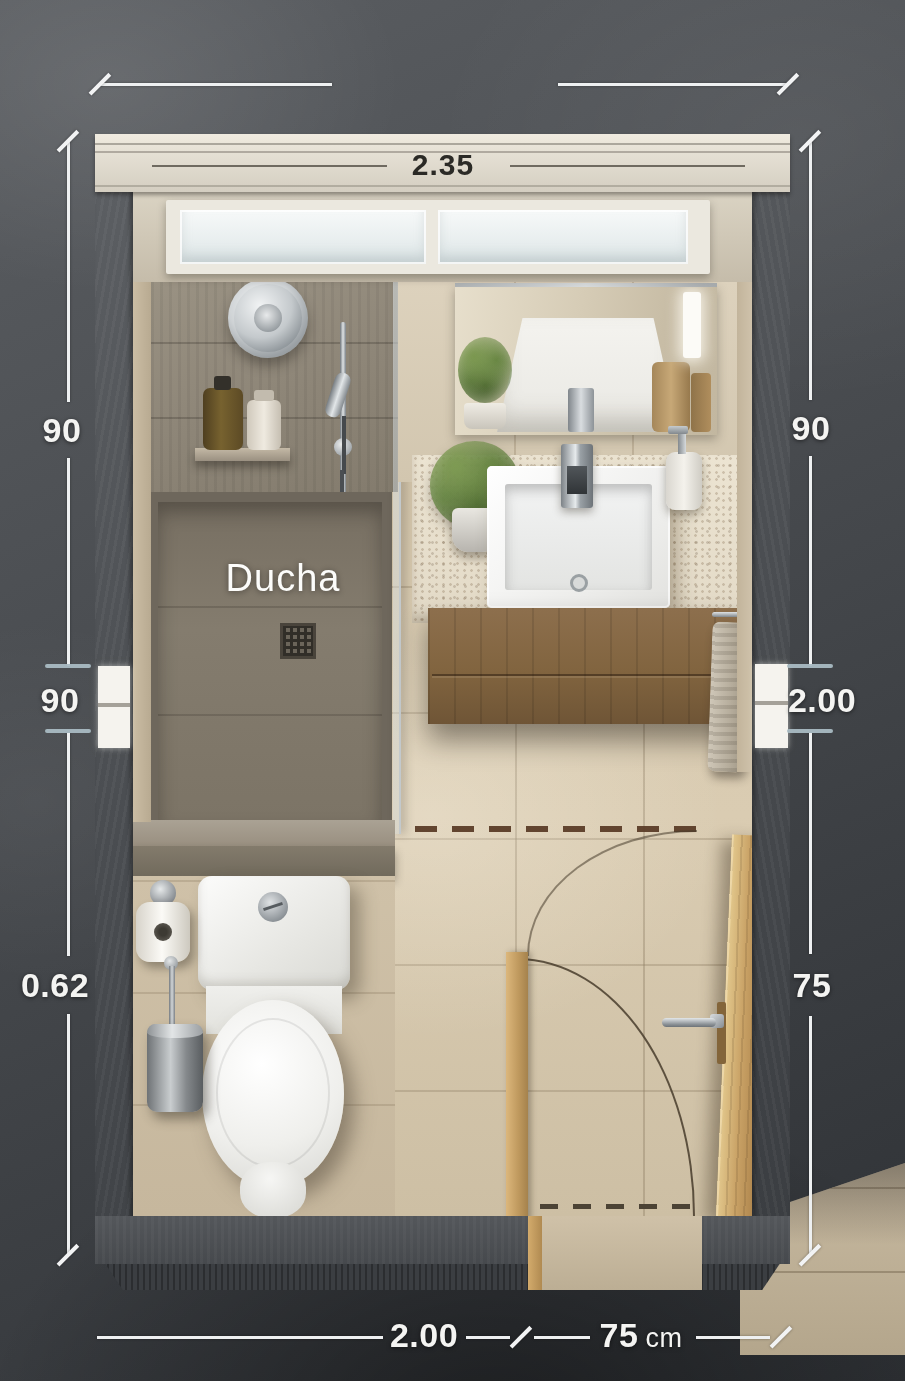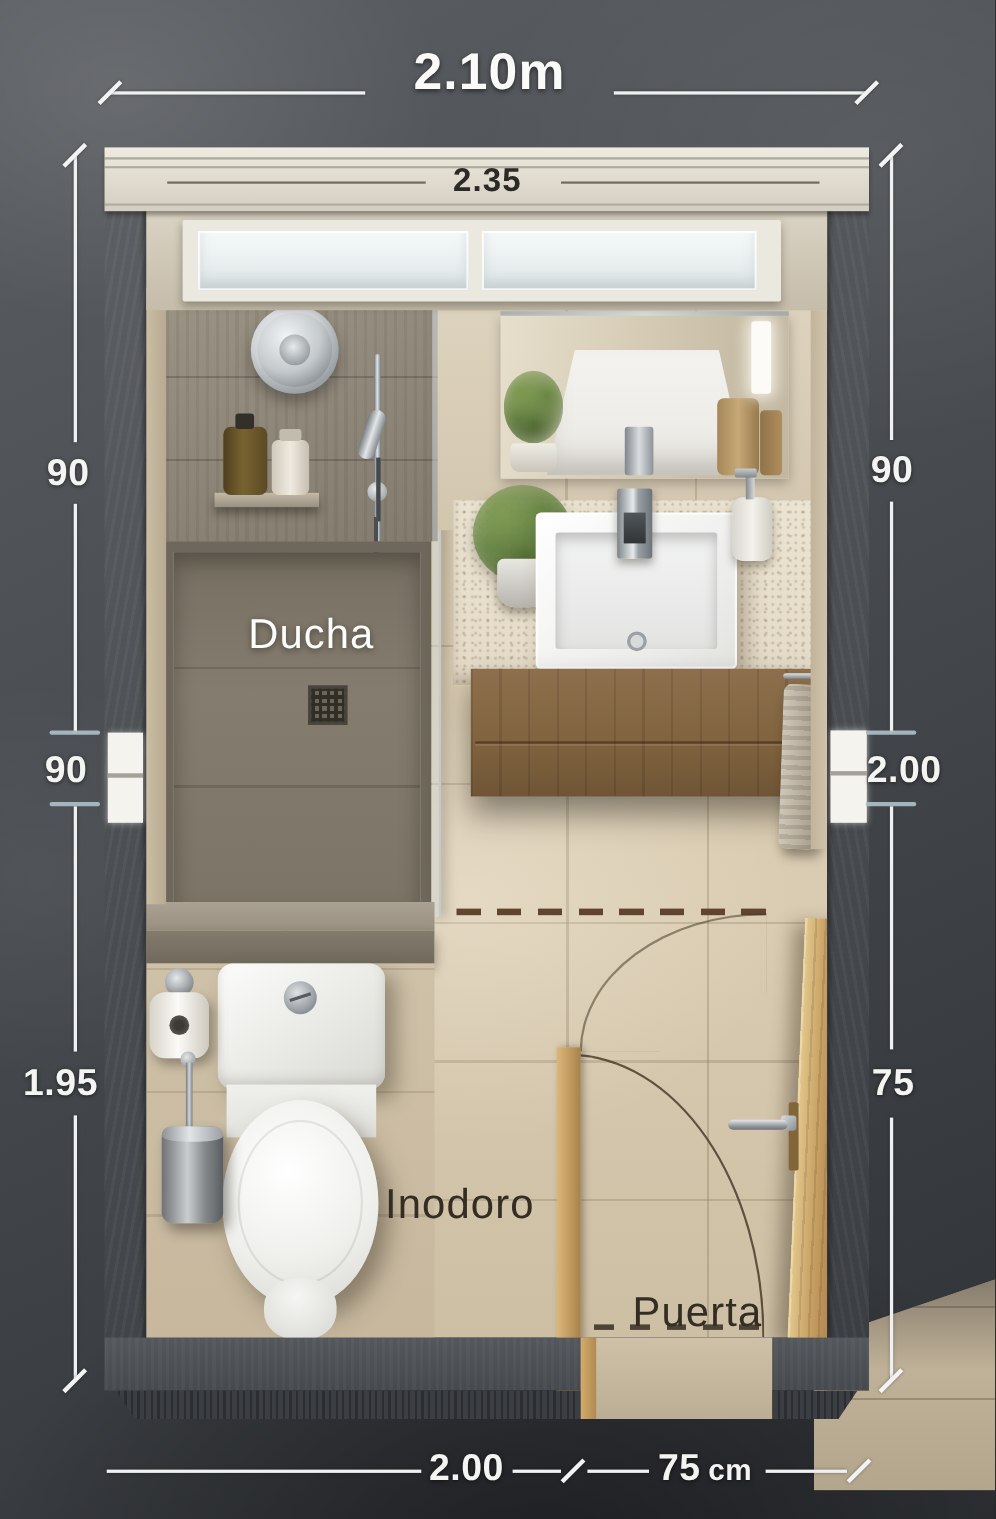--- a/index.html
+++ b/index.html
@@ -194,21 +194,21 @@
 
   
   .dl{background:#eef0f1;box-shadow:0 0 3px rgba(0,0,0,.35);}
   .vseg{width:2.5px;}
   .hseg{height:2.5px;}
   .tick{width:3.5px;height:28px;background:#f2f3f4;transform:rotate(45deg);box-shadow:0 0 3px rgba(0,0,0,.35);}
   .wtick{width:46px;height:4px;border-radius:2px;background:#a9bac3;opacity:.95;}
   .dimtxt{color:#f4f4f2;font-size:34px;font-weight:600;letter-spacing:.5px;text-shadow:0 1px 4px rgba(0,0,0,.55);text-align:center;}
   .dimbig{color:#fafaf8;font-size:47px;font-weight:700;letter-spacing:1px;text-shadow:0 2px 5px rgba(0,0,0,.55);}
   .bandtxt{color:#2b2a26;font-size:30px;font-weight:700;letter-spacing:1px;}
-  .unit{font-size:27px;font-weight:700;margin-left:7px;}
+  .unit{font-size:27px;font-weight:400;margin-left:7px;}
   .roomtxt-light{color:#fcfcfa;font-size:38px;font-weight:400;letter-spacing:1px;text-shadow:0 1px 6px rgba(0,0,0,.45);}
   .cabtxt{color:#f4eedf;font-size:40px;font-weight:400;letter-spacing:1px;text-shadow:0 1px 5px rgba(40,25,10,.5);}
   .roomtxt-dark{color:#342d24;font-size:38px;font-weight:400;letter-spacing:1px;}
 </style>
 </head>
 <body>
 
 <div class="stage">
 
   <div class="a extfloor"></div>
@@ -265,32 +265,30 @@
   <div class="a flush"></div>
   <div class="a tbody"></div>
   <div class="a seat"></div>
   <div class="a seatring"></div>
   <div class="a tfoot"></div>
   <div class="a tpknob"></div>
   <div class="a tproll"></div>
   <div class="a brball"></div>
   <div class="a brstem"></div>
   <div class="a brcan"></div>
-  <div class="lbl roomtxt-dark" style="left:418px;top:1096px;">Inodoro</div>
 
   <div class="a arc2"></div>
   <div class="a arc1"></div>
   <div class="a dpost"></div>
   <div class="a dpostend"></div>
   <div class="a dleaf"></div>
   <div class="a dplate"></div>
   <div class="a drosette"></div>
   <div class="a dlever"></div>
   <div class="a dash2"></div>
-  <div class="lbl roomtxt-dark" style="left:634px;top:1194px;">Puerta</div>
 
   <div class="a wfaceL"></div>
   <div class="a wfaceR"></div>
   <div class="a wallL"></div>
   <div class="a wallR"></div>
   <div class="a openL"></div>
   <div class="a openR"></div>
   <div class="a ceil"></div>
   <div class="a wframe"></div>
   <div class="a pane pane1"></div>
@@ -300,33 +298,32 @@
   <div class="a bdl" style="left:510px;"></div>
   <div class="lbl bandtxt" style="left:443px;top:165px;">2.35</div>
   <div class="a wallB"></div>
   <div class="a wfaceB"></div>
   <div class="a thresh"></div>
 
   <div class="a dl hseg" style="left:100px;top:83px;width:232px;"></div>
   <div class="a dl hseg" style="left:558px;top:83px;width:230px;"></div>
   <div class="a tick" style="left:98px;top:70px;"></div>
   <div class="a tick" style="left:786px;top:70px;"></div>
-  <div class="lbl dimbig" style="left:445px;top:64px;">2.10m</div>
 
   <div class="a dl vseg" style="left:67px;top:140px;height:262px;"></div>
   <div class="a dl vseg" style="left:67px;top:458px;height:208px;"></div>
   <div class="a dl vseg" style="left:67px;top:733px;height:223px;"></div>
   <div class="a dl vseg" style="left:67px;top:1014px;height:240px;"></div>
   <div class="a tick" style="left:66px;top:127px;"></div>
   <div class="a tick" style="left:66px;top:1241px;"></div>
   <div class="a wtick" style="left:45px;top:664px;"></div>
   <div class="a wtick" style="left:45px;top:729px;"></div>
   <div class="lbl dimtxt" style="left:62px;top:430px;">90</div>
   <div class="lbl dimtxt" style="left:60px;top:700px;">90</div>
-  <div class="lbl dimtxt" style="left:55px;top:985px;">1.95</div>
+  <div class="lbl dimtxt" style="left:55px;top:985px;">0.62</div>
 
   <div class="a dl vseg" style="left:809px;top:140px;height:260px;"></div>
   <div class="a dl vseg" style="left:809px;top:456px;height:210px;"></div>
   <div class="a dl vseg" style="left:809px;top:733px;height:221px;"></div>
   <div class="a dl vseg" style="left:809px;top:1016px;height:238px;"></div>
   <div class="a tick" style="left:808px;top:127px;"></div>
   <div class="a tick" style="left:808px;top:1241px;"></div>
   <div class="a wtick" style="left:787px;top:664px;"></div>
   <div class="a wtick" style="left:787px;top:729px;"></div>
   <div class="lbl dimtxt" style="left:811px;top:428px;">90</div>

